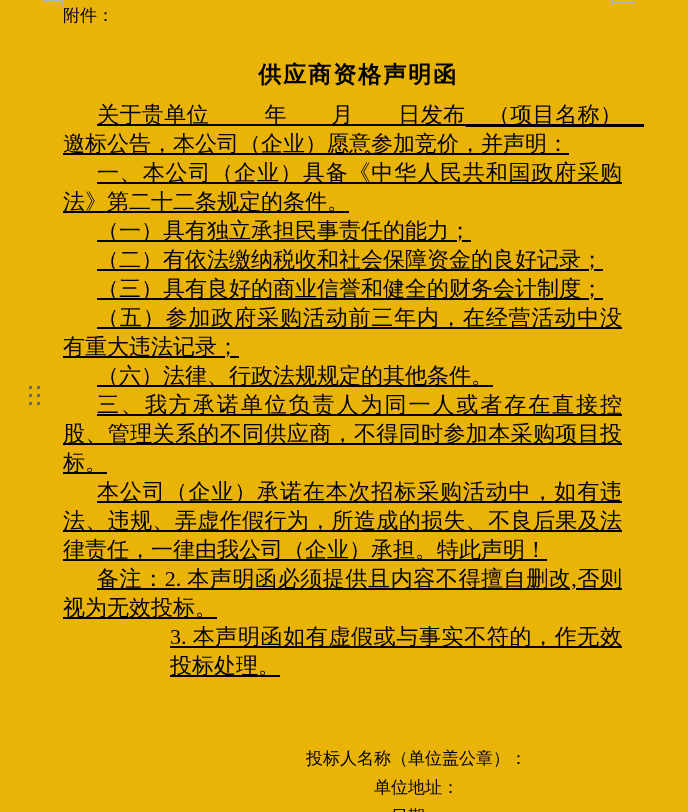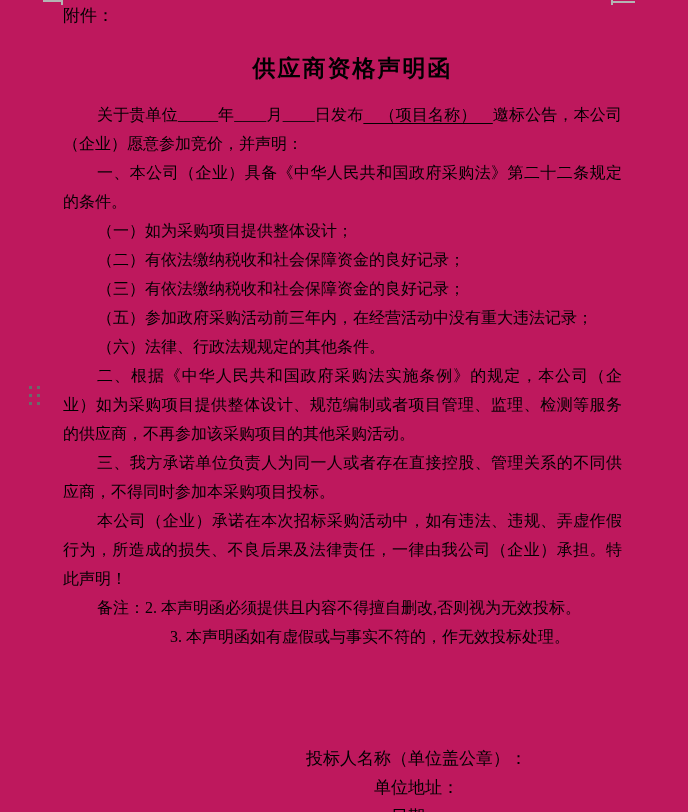--- a/index.html
+++ b/index.html
@@ -11,21 +11,21 @@
     width: 688px;
     height: 812px;
     position: relative;
     overflow: hidden;
     font-family: "Liberation Serif", "DejaVu Serif", serif;
     color: #000000;
   }
   .page {
     position: absolute;
     inset: 0;
-    background: #be185d;
+    background: #eab308;
   }
   
   .crop {
     position: absolute;
     background: #b4b4b4;
   }
   .crop.tl-h { left: 43px; top: 0; width: 20px; height: 2px; }
   .crop.tl-v { left: 61px; top: 0; width: 2px;  height: 5px; }
   .crop.tr-h { left: 612px; top: 1px; width: 23px; height: 2px; }
   .crop.tr-v { left: 611px; top: 0; width: 2px;  height: 5px; }
@@ -36,35 +36,36 @@
     top: 4px;
     font-size: 17px;
     line-height: 24px;
     white-space: nowrap;
   }
   .doc-title {
     position: absolute;
     left: 63px;
     width: 559px;
     top: 44px;
-    margin: 10px;
+    margin: 16px;
     text-align: center;
     font-size: 23px;
     font-weight: 600;
     letter-spacing: 2px;
     line-height: 30px;
   }
   .content {
     position: absolute;
     left: 63px;
     top: 100px;
     width: 559px;
-    font-size: 16px;
+    font-size: 22px;
     line-height: 29px;
     text-align: justify;
+    text-decoration: underline;
   }
   .content p {
     margin: 0;
     text-indent: 34px;
   }
   .content p.note-2 {
     text-indent: 0;
     padding-left: 107px;
   }
   .blank-underlined {
@@ -113,26 +114,25 @@
   <span class="crop tr-v"></span>
 
   <div class="attachment">附件：</div>
 
   <h1 class="doc-title">供应商资格声明函</h1>
 
   <div class="content">
     <p><span>关于贵单位</span><span>_____</span><span>年</span><span>____</span><span>月</span><span>____</span><span>日发布</span><span class="blank-underlined">　（项目名称）　</span><span>邀标公告，本公司（企业）愿意参加竞价，并声明：</span></p>
 
     <p>一、本公司（企业）具备《中华人民共和国政府采购法》第二十二条规定的条件。</p>
-    <p>（一）如为采购项目提供整体设计；</p>
+    <p>（一）具有独立承担民事责任的能力；</p>
     <p>（二）有依法缴纳税收和社会保障资金的良好记录；</p>
-    <p>（三）有依法缴纳税收和社会保障资金的良好记录；</p>
+    <p>（三）具有良好的商业信誉和健全的财务会计制度；</p>
     <p>（五）参加政府采购活动前三年内，在经营活动中没有重大违法记录；</p>
     <p>（六）法律、行政法规规定的其他条件。</p>
-    <p>二、根据《中华人民共和国政府采购法实施条例》的规定，本公司（企业）如为采购项目提供整体设计、规范编制或者项目管理、监理、检测等服务的供应商，不再参加该采购项目的其他采购活动。</p>
     <p>三、我方承诺单位负责人为同一人或者存在直接控股、管理关系的不同供应商，不得同时参加本采购项目投标。</p>
     <p>本公司（企业）承诺在本次招标采购活动中，如有违法、违规、弄虚作假行为，所造成的损失、不良后果及法律责任，一律由我公司（企业）承担。特此声明！</p>
 
     <p class="note-1">备注：2. 本声明函必须提供且内容不得擅自删改,否则视为无效投标。</p>
     <p class="note-2">3. 本声明函如有虚假或与事实不符的，作无效投标处理。</p>
   </div>
 
   <div class="drag-handle" title="">
     <i></i>
       <i></i>

